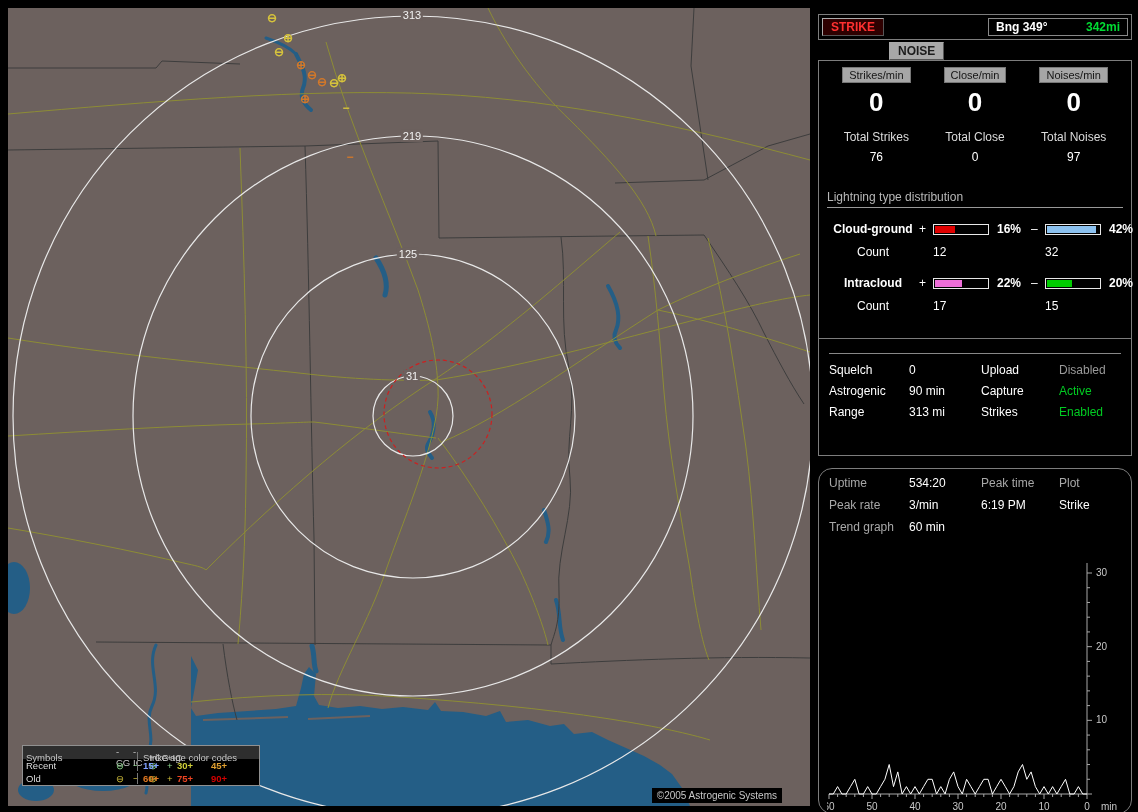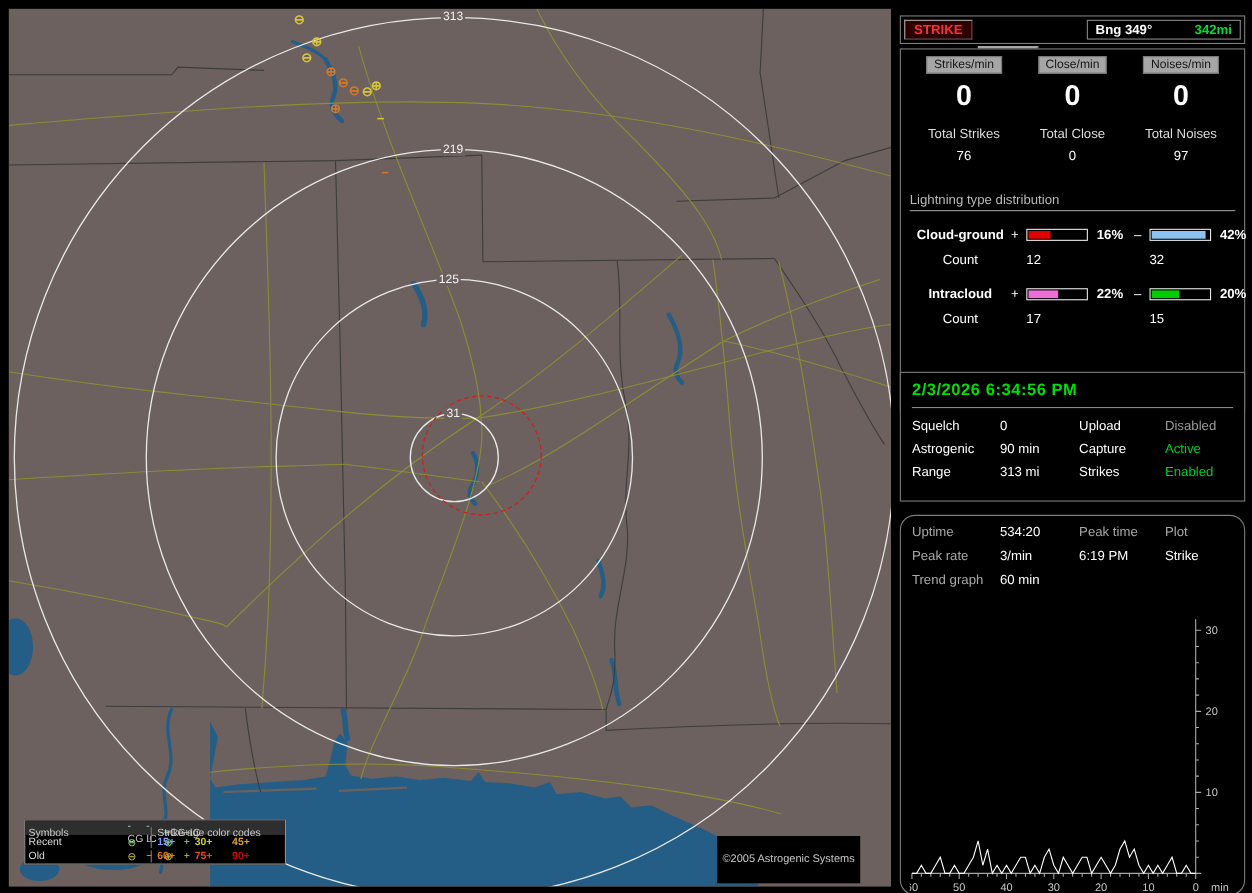--- a/index.html
+++ b/index.html
@@ -8,21 +8,21 @@
     position:relative; width:1138px; height:812px; background:#000;
     font-family:"Liberation Sans", sans-serif; overflow:hidden;
   }
 
   
   .map { position:absolute; left:8px; top:8px; width:802px; height:798px; background:#6c615e; overflow:hidden; }
   .map svg.mapsvg { position:absolute; left:0; top:0; }
   .ring-label { position:absolute; transform:translate(-50%,-50%); color:#f2f2f2; font-size:11px;
     background:#6c615e; padding:0 2px; line-height:1.1; }
   .strike { position:absolute; transform:translate(-50%,-50%); font-size:12px; font-weight:bold; line-height:1; }
-  .credit { position:absolute; right:28px; bottom:3px; color:#c8c8c8; font-size:10px; background:#000; padding:16px 5px; }
+  .credit { position:absolute; right:28px; bottom:3px; color:#c8c8c8; font-size:10px; background:#000; padding:2px 5px; }
 
   
   .legend { position:absolute; left:14px; bottom:20px; width:238px; background:#000; border:1px solid #909090;
     font-size:9.5px; color:#ddd; }
   .lg-row { display:grid; grid-template-columns:42px 17px 16px 18px 18px 40px 34px 34px; align-items:center;
     height:13px; padding:0 3px; }
   .lg-row.lg-head { background:#2e2e2e; color:#c8c8c8; }
   .lg-row > :nth-child(6) { border-left:1px solid #777; padding-left:5px; }
   .lg-sym { text-align:center;margin-left:48px; }
   .lg-age { font-weight:bold; }
@@ -36,21 +36,21 @@
   .header-box { top:6px; height:26px; display:flex; align-items:center; padding:2px 3px; }
   .btn { font-size:12px; font-weight:bold; padding:1px 8px; border:1px solid;
     border-color:#aaa #555 #555 #aaa; cursor:default; }
   .strike-btn { background:#2e0000; color:#ff3030; }
   .noise-btn { background:#a8a8a8; color:#1c1c1c; margin-left:5px;margin-top:48px; }
   .bearing-box { margin-left:auto; display:flex; justify-content:space-between; align-items:center;
     min-width:140px; border:1px solid #888; padding:1px 7px; background:#000; }
   .bearing-box .bearing { color:#fff; font-weight:bold; }
   .bearing-box .distance { color:#00dd33; font-weight:bold; }
 
-  .stats-box { top:36px; height:331px; padding:6px 8px; }
+  .stats-box { top:52px; height:331px; padding:6px 8px; }
   .rate-cols { display:grid; grid-template-columns:1fr 1fr 1fr; text-align:center; }
   .chip { display:inline-block; background:#a6a6a6; color:#151515; font-size:11px; padding:1px 6px;
     border:1px solid #777; white-space:nowrap; }
   .big { font-size:26px; font-weight:bold; color:#fff; margin:4px 0 12px; }
   .total-label { font-size:12px; color:#dcdcdc; margin-bottom:6px; }
   .total-value { font-size:12px; color:#fff; }
 
   .dist-title { margin-top:26px; color:#b8b8b8; font-size:12px; border-bottom:1px solid #999;
     padding-bottom:3px; margin-bottom:10px; }
   .dist-row { display:grid; grid-template-columns:92px 14px 60px 38px 14px 60px 34px; align-items:center; height:22px; }
@@ -282,21 +282,20 @@
      </div>
      <div class="dist-row counts">
        <span class="dist-label">Count</span>
        <span class="count" style="grid-column:3">17</span>
        <span class="count" style="grid-column:6">15</span>
      </div>
      </div>
     </div>
 
     <div class="box clock-box">
-      <div class="datetime">2/3/2026 6:34:56 PM</div>
       <hr>
       <div class="kv-grid" id="settings-rows">
           <span class="lab">Squelch</span>
      <span class="val">0</span>
      <span class="lab">Upload</span>
      <span class="state-off">Disabled</span>
           <span class="lab">Astrogenic</span>
      <span class="val">90 min</span>
      <span class="lab">Capture</span>
      <span class="state-on">Active</span>

